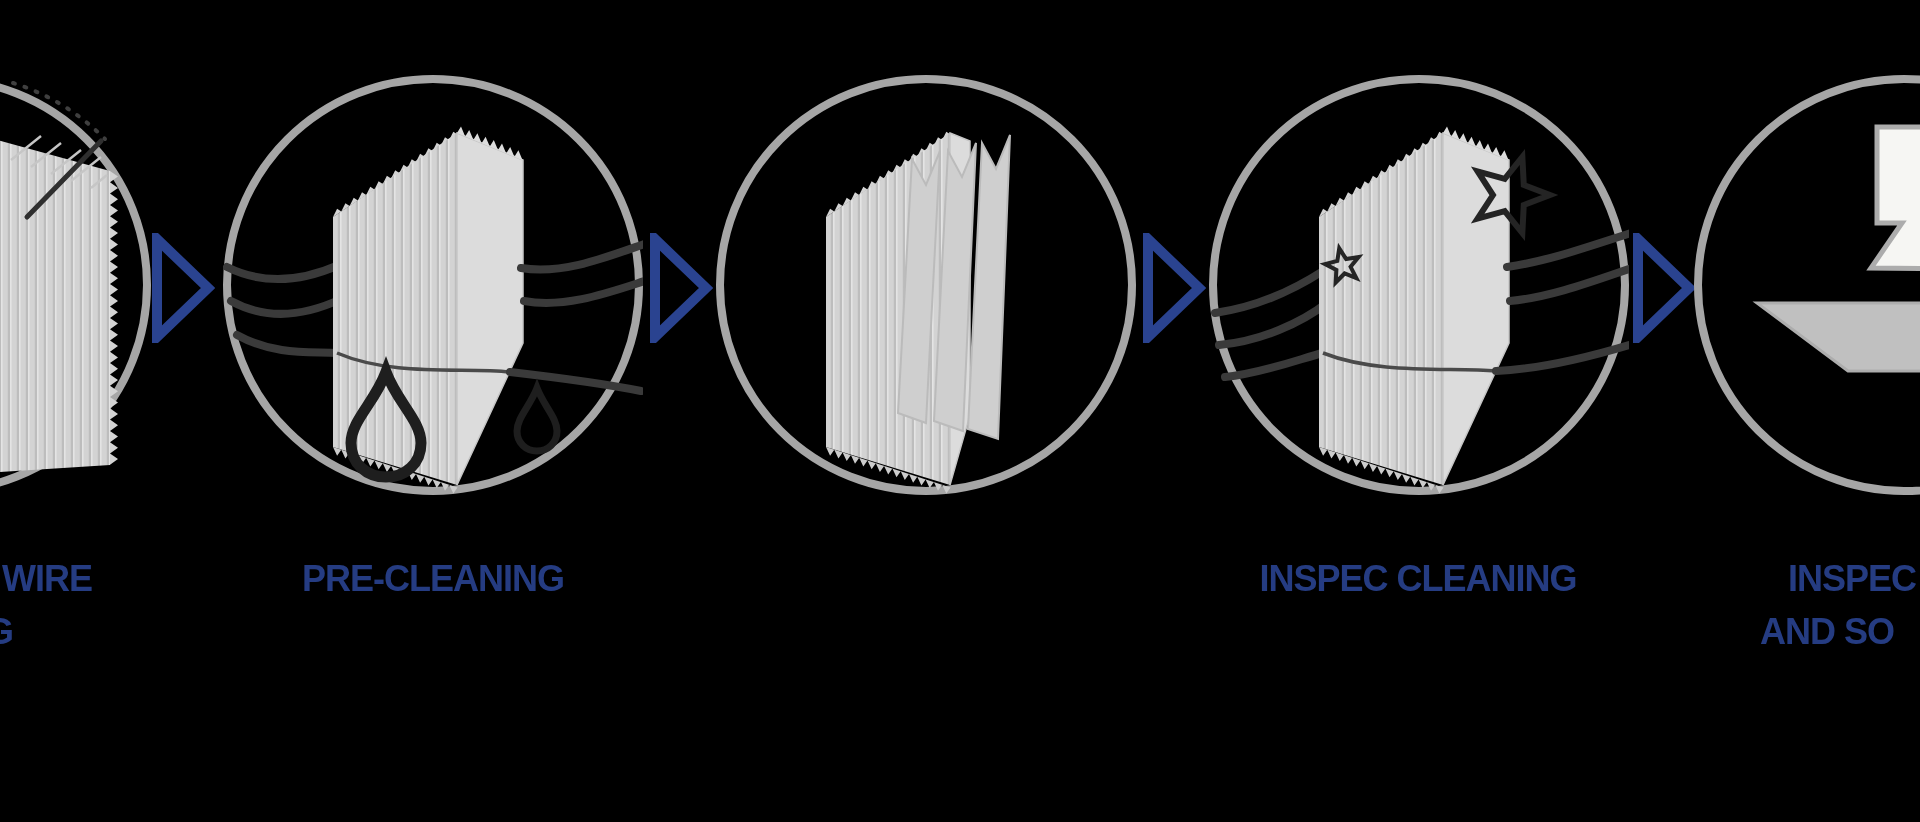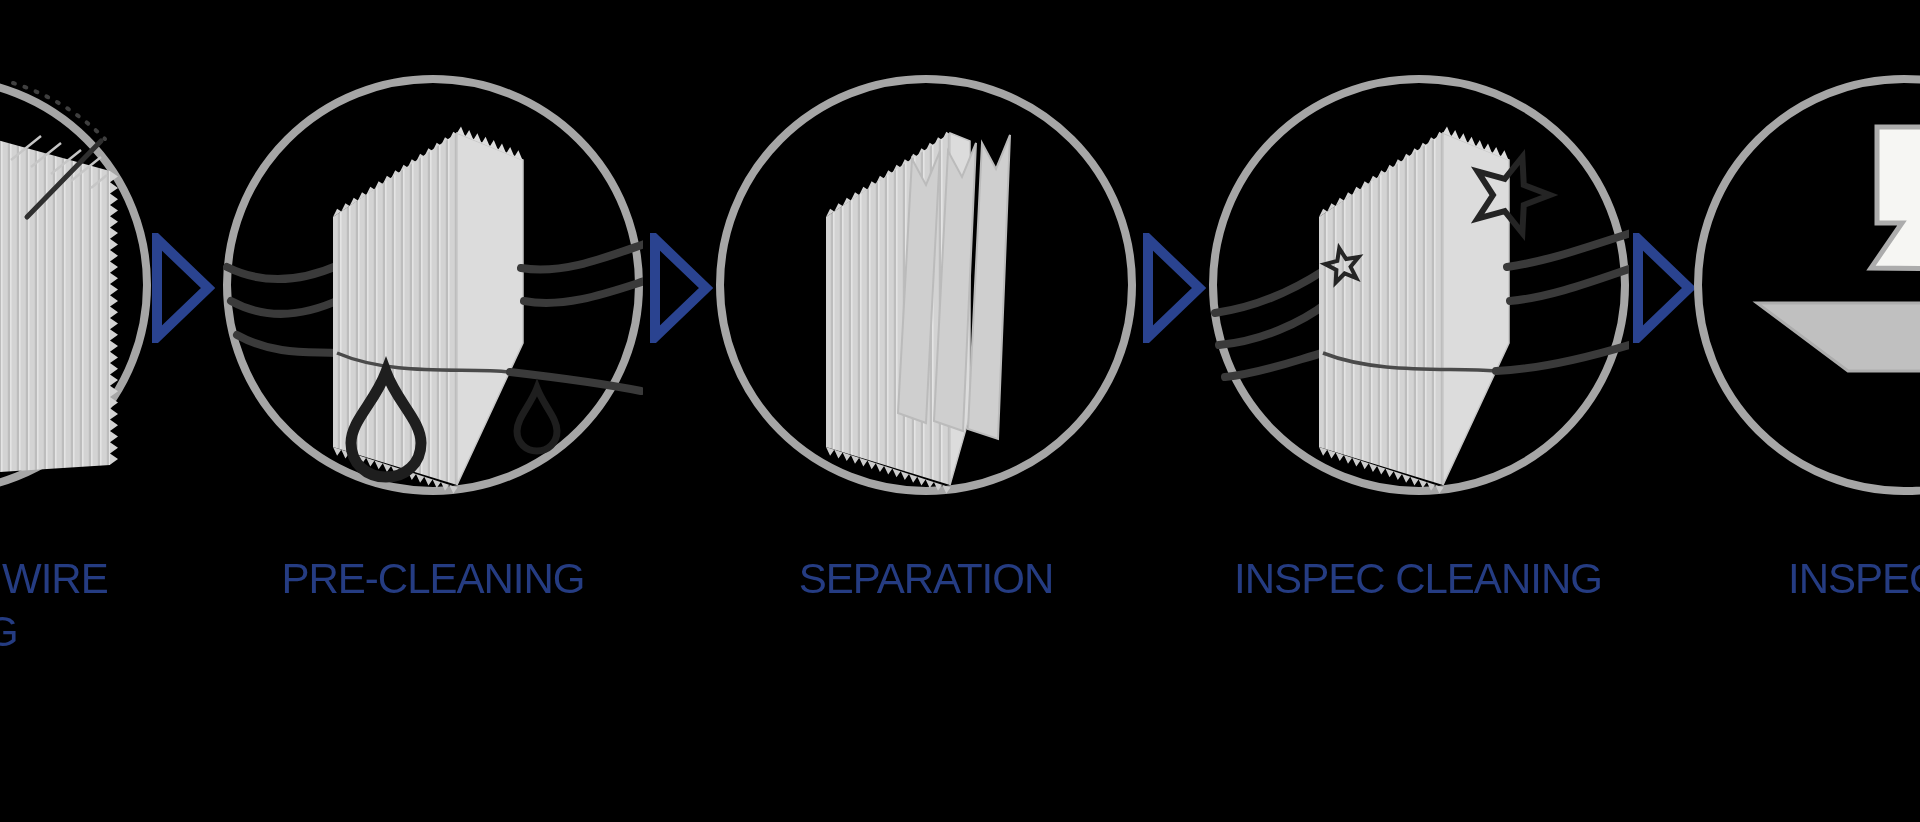--- a/index.html
+++ b/index.html
@@ -1,20 +1,20 @@
 <!DOCTYPE html>
 <html><head>
 <meta charset="utf-8">
 <style>
   html,body{margin:0;padding:0;background:#000;}
   #canvas{position:relative;width:1920px;height:822px;background:#000000;overflow:hidden;
           font-family:"Liberation Sans",sans-serif;}
   .circle-svg{position:absolute;top:75px;width:420px;height:420px;}
   .arrow-svg{position:absolute;top:233px;width:64px;height:110px;}
-  .stage-label{position:absolute;color:#253C82;font-weight:normal;font-size:42px;line-height:46px;
+  .stage-label{position:absolute;color:#253C82;font-weight:bold;font-size:36px;line-height:46px;
                letter-spacing:-1px;white-space:nowrap;}
   .centered{transform:translateX(-50%);text-align:right;}
 </style>
 </head>
 <body>
 
 <div id="canvas">
 
   <svg width="0" height="0" style="position:absolute" aria-hidden="true">
     <defs>
@@ -124,19 +124,19 @@
     <circle cx="210" cy="210" r="206" fill="none" stroke="#A6A6A6" stroke-width="8"></circle>
     <polygon points="183,52 420,52 420,195 177,193 208,148 183,148" fill="#F6F6F3" stroke="#ACACAC" stroke-width="5" stroke-linejoin="miter"></polygon>
     <polygon points="63,228 420,228 420,296 154,296" fill="#C0C0C0" stroke="#ADADAD" stroke-width="3"></polygon>
   </svg>
 
   <div class="stage-label" style="left:2px;top:556px">WIRE</div>
   <div class="stage-label" style="left:-14px;top:609px">G</div>
 
   <div class="stage-label centered" style="left:433px;top:556px">PRE-CLEANING</div>
 
-  <div class="stage-label centered" style="left:926px;top:556px">SEPARATION</div>
 
   <div class="stage-label centered" style="left:1418px;top:556px">INSPEC CLEANING</div>
 
   <div class="stage-label" style="left:1788px;top:556px">INSPEC</div>
+  <div class="stage-label" style="left:1760px;top:609px">AND SO</div>
 
 </div>
 
 </body></html>

